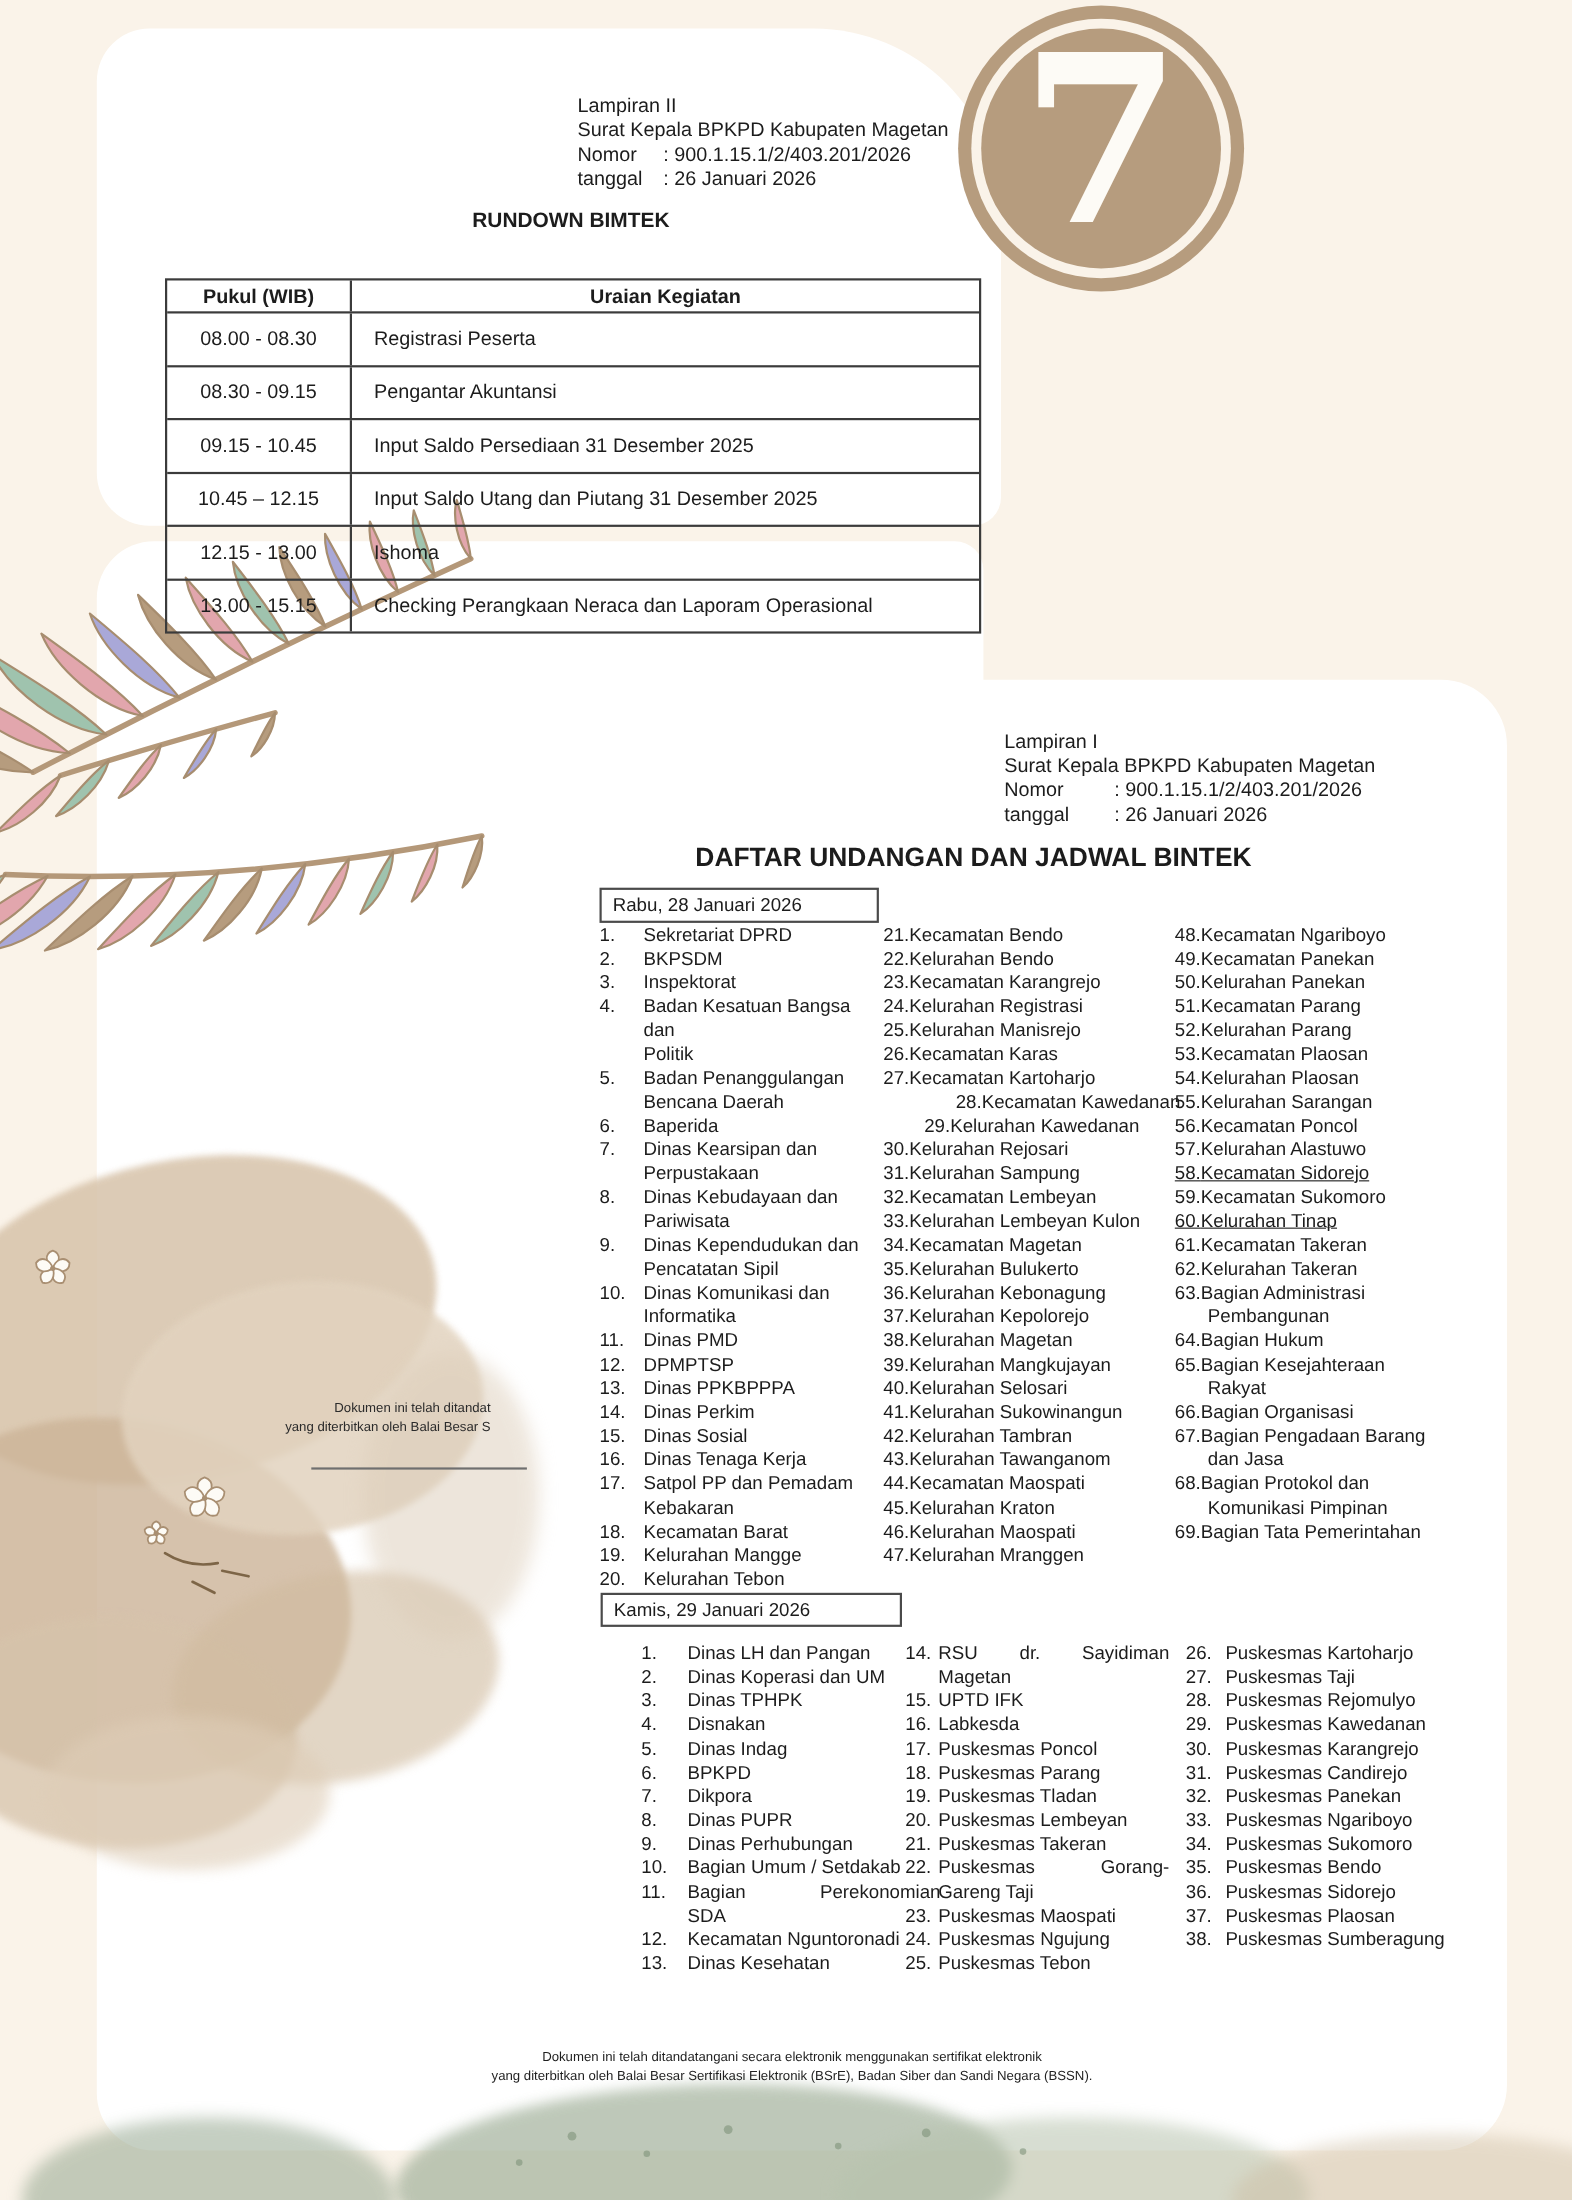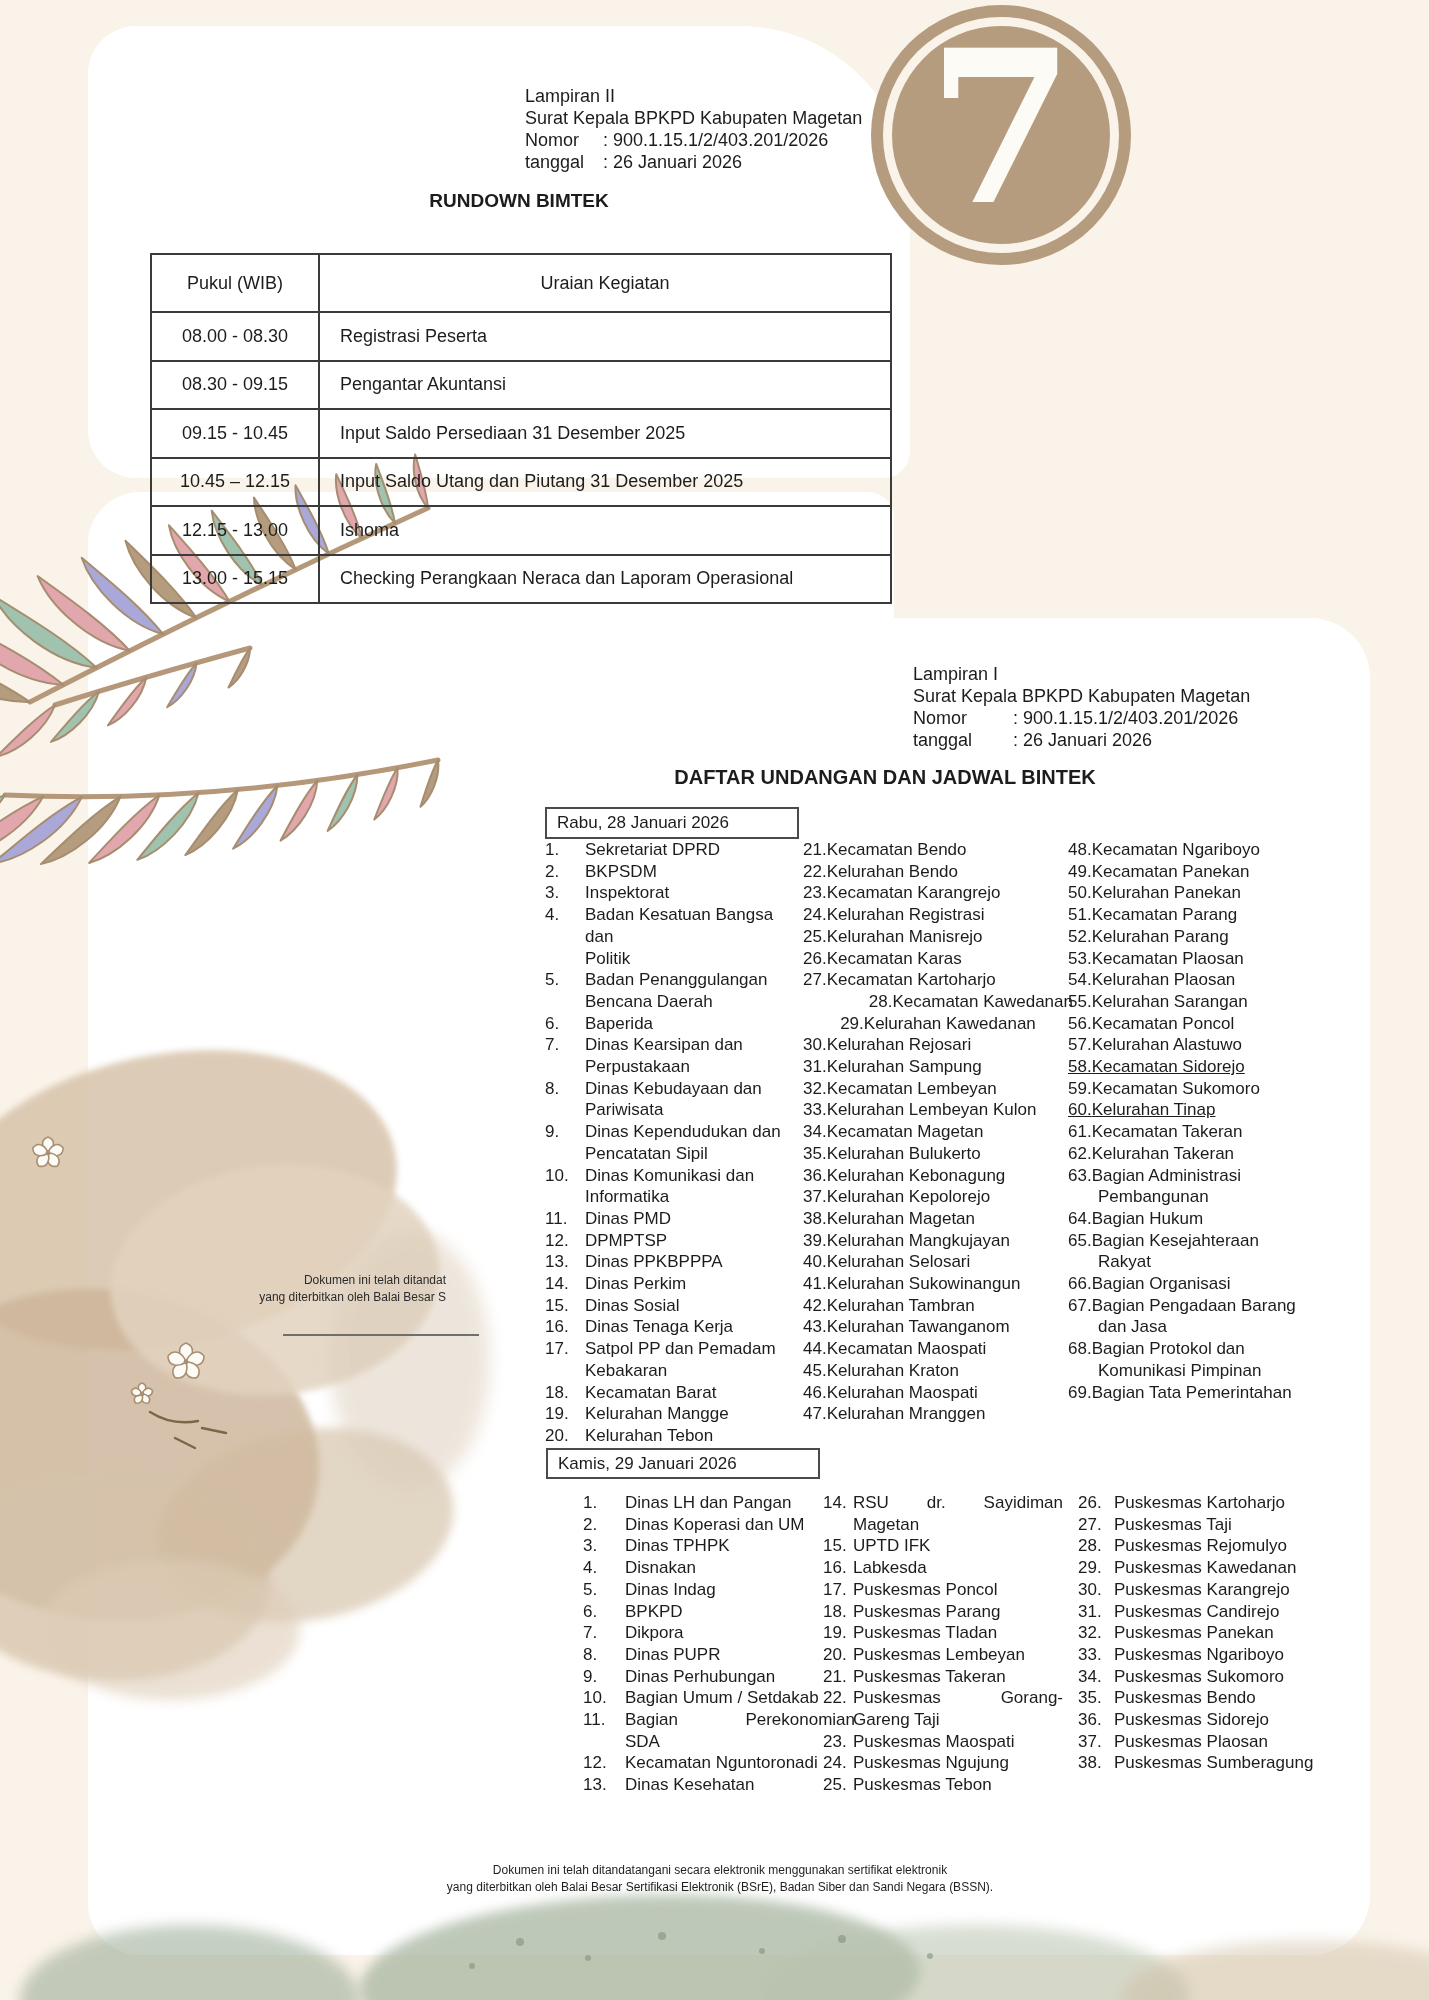--- a/index.html
+++ b/index.html
@@ -20,21 +20,21 @@
   .docheader{font-size:18px;line-height:22px;}
   .dh-label{display:inline-block;}
   #l2h .dh-label{width:78px;}
   #l1h .dh-label{width:100px;}
   .doctitle{font-weight:bold;text-align:center;font-size:19px;}
   #rtable{left:150px;top:253px;width:738px;border:2px solid #3b3b3b;font-size:18px;}
   .trow{display:flex;border-top:2px solid #3b3b3b;}
   .trow:first-child{border-top:none;}
   .tc1{flex:0 0 166px;border-right:2px solid #3b3b3b;display:flex;align-items:center;justify-content:center;}
   .tc2{flex:1;display:flex;align-items:center;padding-left:20px;}
-  .thead{font-weight:normal;height:56px;}
+  .thead{font-weight:bold;height:28px;}
   .thead .tc2{justify-content:center;padding-left:0;}
   .tbody-row{height:46.5px;}
   .daybox{border:2px solid #4a4a4a;font-size:17px;display:flex;align-items:center;padding-left:10px;background:#fff;}
   .list-col{position:absolute;font-size:17px;}
   .item{position:relative;}
   .num.abs{position:absolute;left:0;top:0;}
   .line.just{text-align:justify;text-align-last:justify;}
   #clipfoot{left:150px;top:1272px;width:296px;text-align:right;font-size:12px;line-height:16.5px;
             color:#2b2b2b;white-space:nowrap;}
   #hline{position:absolute;left:283px;top:1334px;width:196px;border-top:2px solid #6f6f6f;z-index:6;}
@@ -170,21 +170,21 @@
       </div>
     </div>
 
   <div class="txt docheader" id="l1h" style="left:913px;top:663px;">
     <div>Lampiran I</div>
     <div>Surat Kepala BPKPD Kabupaten Magetan</div>
     <div><span class="dh-label">Nomor</span><span>: 900.1.15.1/2/403.201/2026</span></div>
     <div><span class="dh-label">tanggal</span><span>: 26 Januari 2026</span></div>
   </div>
 
-  <div class="txt doctitle" style="left:545px;top:766px;width:680px;font-size:20px;">DAFTAR UNDANGAN DAN JADWAL BINTEK</div>
+  <div class="txt doctitle" style="left:545px;top:766px;width:680px;font-size:24px;">DAFTAR UNDANGAN DAN JADWAL BINTEK</div>
 
   <div class="txt daybox" style="left:545px;top:807px;width:240px;height:28px;">Rabu, 28 Januari 2026</div>
   <div id="day1list">
       <div class="list-col" style="left: 545px; top: 839px; width: 252px; line-height: 21.7px; z-index: 6;">
         <div class="item" style="padding-left: 40px;">
           <span class="num abs">1.</span>
           <div class="line">Sekretariat DPRD</div>
         </div>
         <div class="item" style="padding-left: 40px;">
           <span class="num abs">2.</span>

